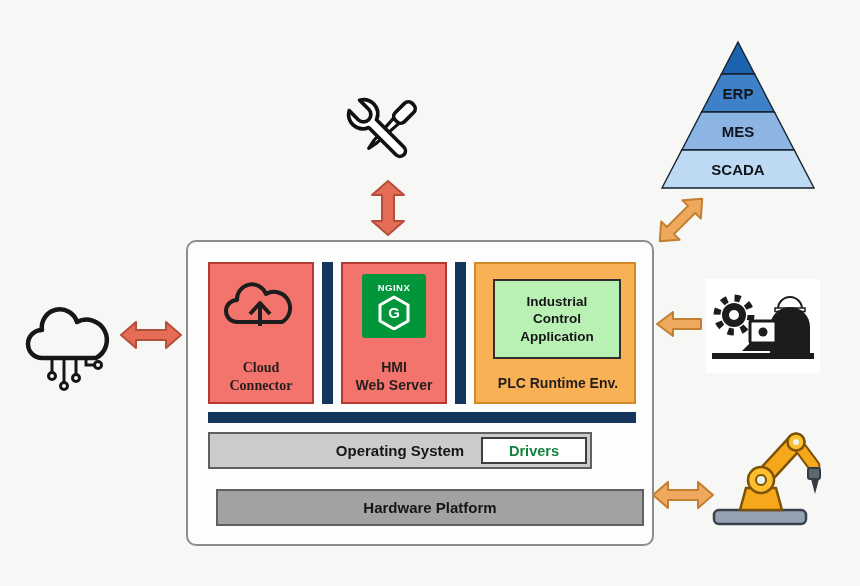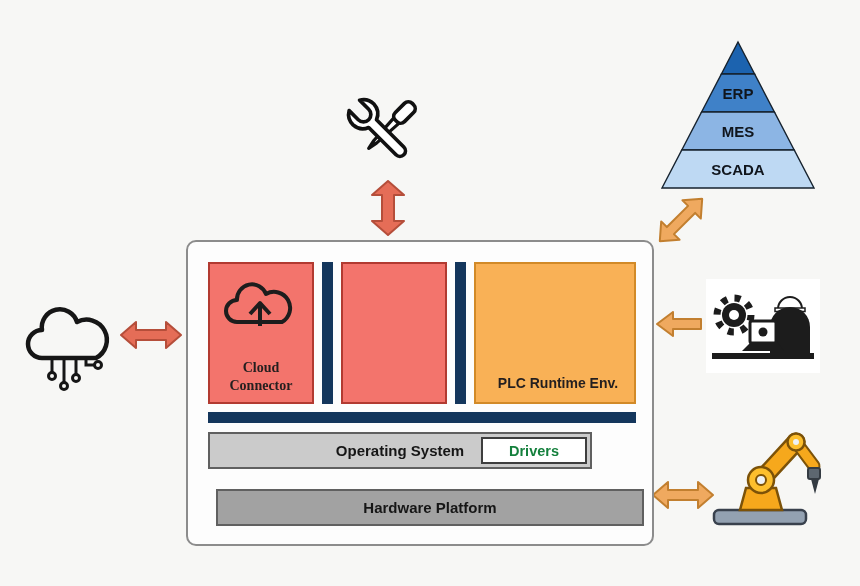--- a/index.html
+++ b/index.html
@@ -191,25 +191,39 @@
           <polyline points="31,42 41,31 51,42" fill="none" stroke="#1d1d1d" stroke-width="4" stroke-linejoin="round"></polyline>
         </svg>
       </div>
       <div class="block-label">Cloud
 Connector</div>
     </div>
 
     <div class="bus-v" style="left:134px;"></div>
 
     <div class="block salmon" style="left:153px;">
+      <div class="nginx-logo">
+        <span class="nginx-brand">NGINX</span>
+        <svg width="36" height="36" viewBox="0 0 36 36">
+          <polygon points="18,3 32,11 32,27 18,35 4,27 4,11" fill="none" stroke="#fff" stroke-width="3" stroke-linejoin="round"></polygon>
+          <text x="18" y="24" text-anchor="middle" fill="#fff" style="font-family:'Liberation Sans',sans-serif;font-weight:bold;font-size:15px;">G</text>
+        </svg>
+      </div>
+      <div class="block-label">HMI
+Web Server</div>
     </div>
 
     <div class="bus-v" style="left:267px;"></div>
 
     <div class="block orange" style="left:286px;">
+      <div class="green-box">
+        <span>Industrial
+Control
+Application</span>
+      </div>
       <div class="block-label" style="bottom:10px;padding-left:6px;">PLC Runtime Env.</div>
     </div>
 
     <div class="bus-h"></div>
 
     <div class="os-bar">
       <span class="bar-label">Operating System</span>
       <div class="drivers-box">
         <span>Drivers</span>
       </div>

